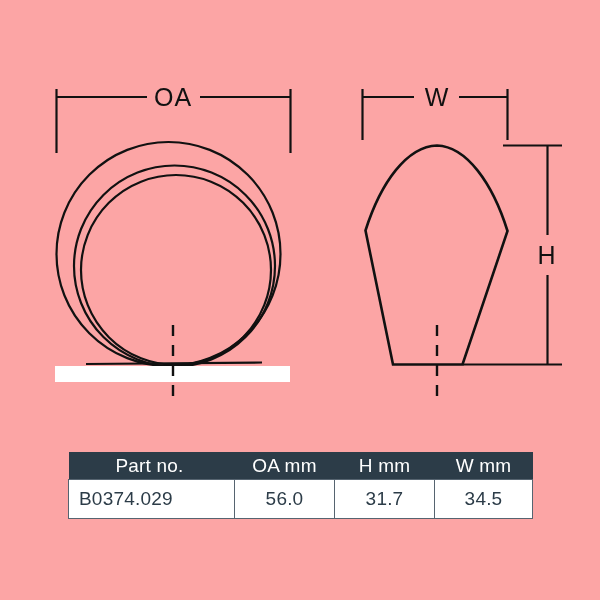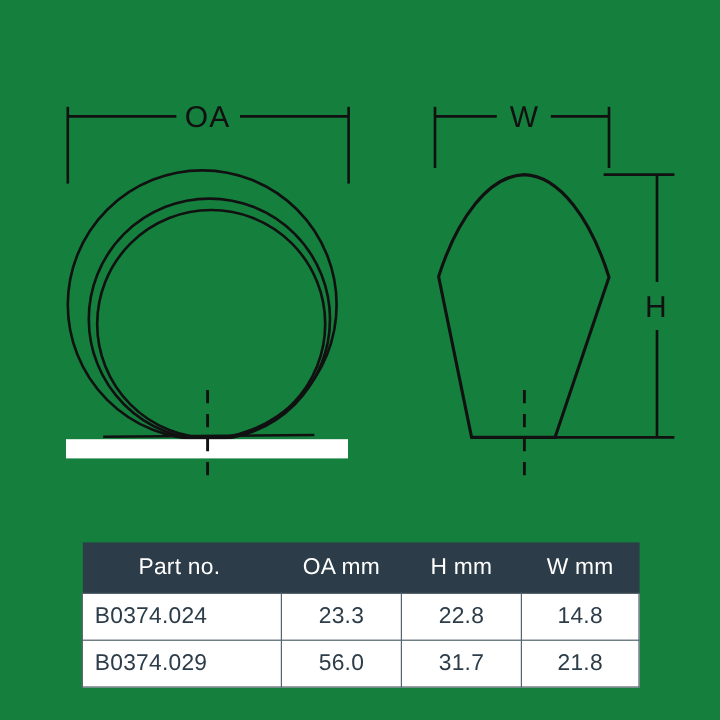--- a/index.html
+++ b/index.html
@@ -8,21 +8,21 @@
     padding: 0;
     background: #ffffff;
   }
   body {
     font-family: "Liberation Sans", sans-serif;
   }
   #page {
     position: relative;
     width: 600px;
     height: 600px;
-    background: #15803d;
+    background: #fca5a5;
     overflow: hidden;
   }
   #drawing-svg {
     position: absolute;
     left: 0;
     top: 0;
     width: 600px;
     height: 600px;
     display: block;
   }
@@ -39,21 +39,21 @@
   .spec-table td {
     padding: 0;
     margin: 0;
     text-align: center;
     vertical-align: middle;
     font-weight: normal;
   }
   .spec-table thead th {
     background: #2c3c48;
     color: #ffffff;
-    height: 42px;
+    height: 27px;
     font-size: 19px;
     letter-spacing: 0.2px;
     border: none;
   }
   .spec-table tbody td {
     background: #ffffff;
     color: #2c3c48;
     height: 38px;
     font-size: 19px;
     border: 1px solid #566470;
@@ -156,27 +156,21 @@
     <thead>
       <tr>
         <th class="part-head">Part no.</th>
         <th>OA mm</th>
         <th>H mm</th>
         <th>W mm</th>
       </tr>
     </thead>
     <tbody>
       <tr>
-        <td class="part-cell">B0374.024</td>
-        <td>23.3</td>
-        <td>22.8</td>
-        <td>14.8</td>
-      </tr>
-      <tr>
         <td class="part-cell">B0374.029</td>
         <td>56.0</td>
         <td>31.7</td>
-        <td>21.8</td>
+        <td>34.5</td>
       </tr>
     </tbody>
   </table>
 
 </div>
 
 </body></html>

